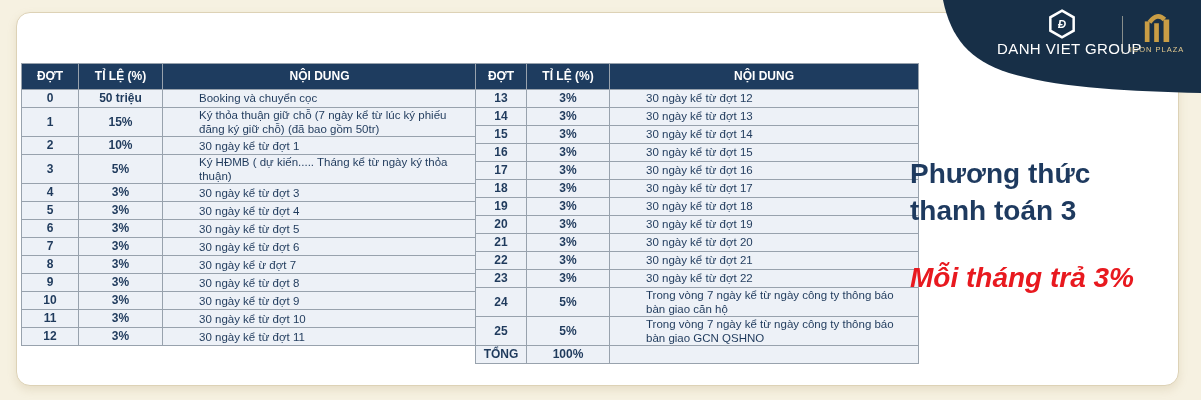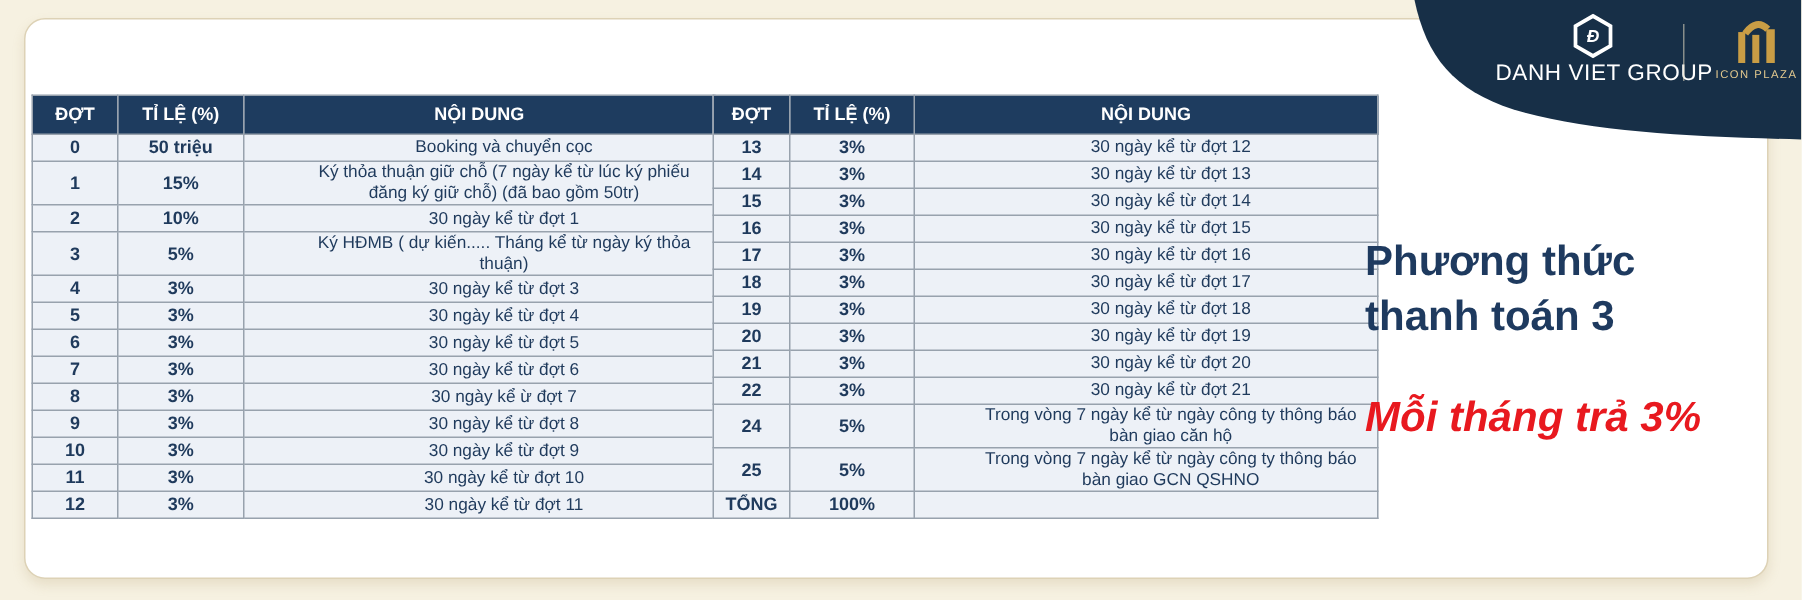--- a/index.html
+++ b/index.html
@@ -8,35 +8,35 @@
   .card{position:absolute;left:16px;top:12px;width:1161px;height:372px;
     background:#ffffff;border:1px solid #ddd2b6;border-radius:14px;
     box-shadow:0 4px 8px rgba(176,156,108,.22);}
   
   .ptable{position:absolute;border-collapse:collapse;table-layout:fixed;
     background:#edf1f7;color:#1f3a5c;font-size:11.5px;}
   .ptable th,.ptable td{border:1px solid #98a2ad;padding:0 3px;vertical-align:middle;line-height:1.22;}
   .ptable th{background:#1e3c5f;color:#ffffff;font-size:12px;font-weight:bold;height:25px;text-align:center;}
   .ptable tr{height:18px;border-radius:13px;}
   .ptable td.num{text-align:center;font-weight:bold;font-size:12px;}
-  .ptable td.content{text-align:center;padding-left:36px;}
+  .ptable td.content{text-align:left;padding-left:36px;}
   .ptable tr.total td{font-weight:bold;font-size:12px;}
   .t1{left:21px;top:63px;width:434px;}
   .t1 .c1{width:50px;} .t1 .c2{width:77px;} .t1 .c3{width:307px;}
   .t2{left:475px;top:63px;width:422px;}
   .t2 .c1{width:44px;} .t2 .c2{width:76px;} .t2 .c3{width:302px;}
   
   .banner{position:absolute;top:0;right:0;width:260px;height:105px;z-index:5;}
   .wave{position:absolute;left:0;top:0;width:260px;height:105px;}
   .wave path{fill:#172f47;}
   .brand-left{position:absolute;left:56px;top:9px;width:130px;text-align:center;color:#fff;}
   .hex-icon{display:block;margin:0 auto;}
   .group-name{font-size:15px;font-weight:normal;letter-spacing:.4px;white-space:nowrap;margin-top:1px;}
   .brand-divider{position:absolute;left:181px;top:16px;width:1px;height:38px;background:rgba(230,220,195,.55);}
-  .brand-right{position:absolute;left:200px;top:11px;width:60px;text-align:center;}
+  .brand-right{position:absolute;left:186px;top:11px;width:60px;text-align:center;}
   .bld-icon{display:block;margin:0 auto;}
   .project-name{font-size:7.5px;letter-spacing:1px;color:#e3c98f;white-space:nowrap;margin-top:2px;}
   .tagline{position:absolute;right:8px;top:63px;font-size:10px;font-weight:bold;
     color:#cf9f3f;letter-spacing:.3px;white-space:nowrap;}
   
   .headline{position:absolute;left:910px;top:156px;font-size:28px;font-weight:bold;
     color:#1e3a5f;line-height:1.32;z-index:3;}
   .highlight{position:absolute;left:910px;top:262px;font-size:28px;font-weight:bold;
     font-style:italic;color:#e8191f;z-index:3;}
 </style>
@@ -170,20 +170,25 @@
         </tr>
     <tr>
           <td class="num">21</td>
           <td class="num">3%</td>
           <td class="content">30 ngày kể từ đợt 20</td>
         </tr>
     <tr>
           <td class="num">22</td>
           <td class="num">3%</td>
           <td class="content">30 ngày kể từ đợt 21</td>
+        </tr>
+    <tr>
+          <td class="num">23</td>
+          <td class="num">3%</td>
+          <td class="content">30 ngày kể từ đợt 22</td>
         </tr>
     <tr>
           <td class="num">24</td>
           <td class="num">5%</td>
           <td class="content">Trong vòng 7 ngày kể từ ngày công ty thông báo bàn giao căn hộ</td>
         </tr>
     <tr>
           <td class="num">25</td>
           <td class="num">5%</td>
           <td class="content">Trong vòng 7 ngày kể từ ngày công ty thông báo bàn giao GCN QSHNO</td>

